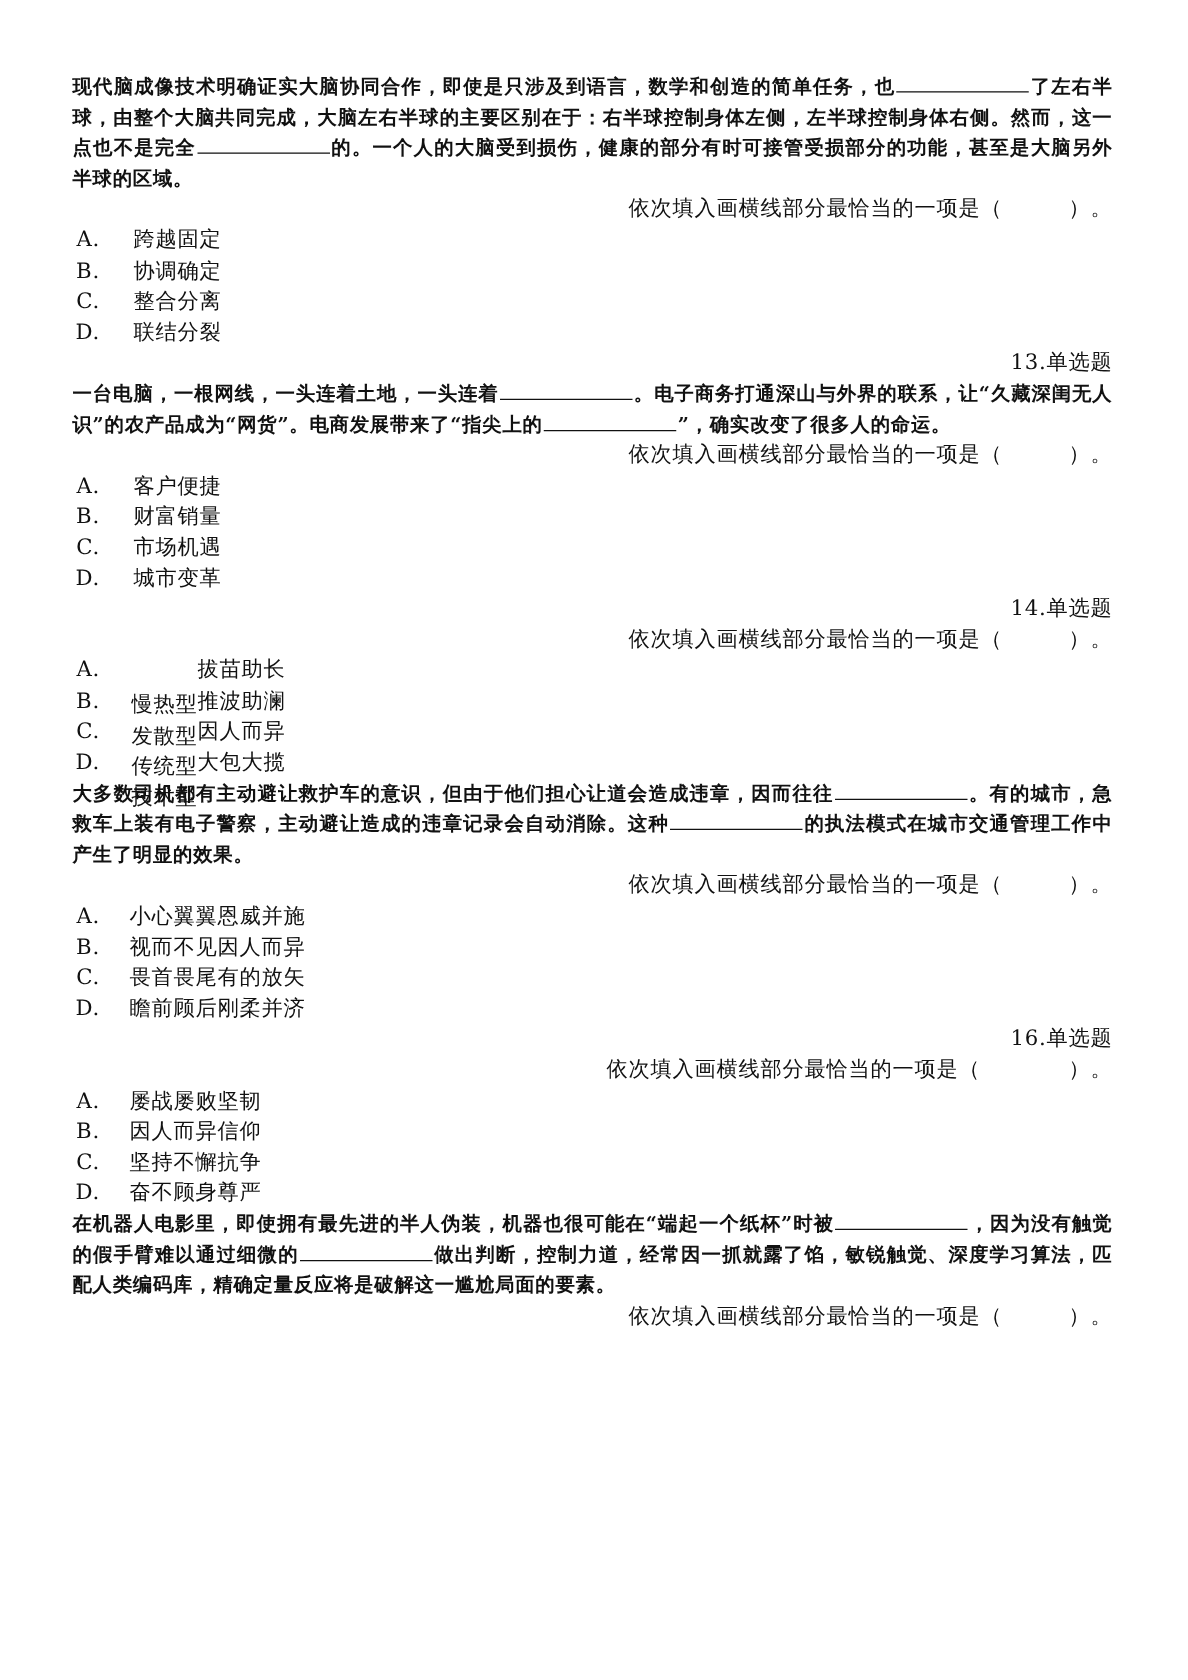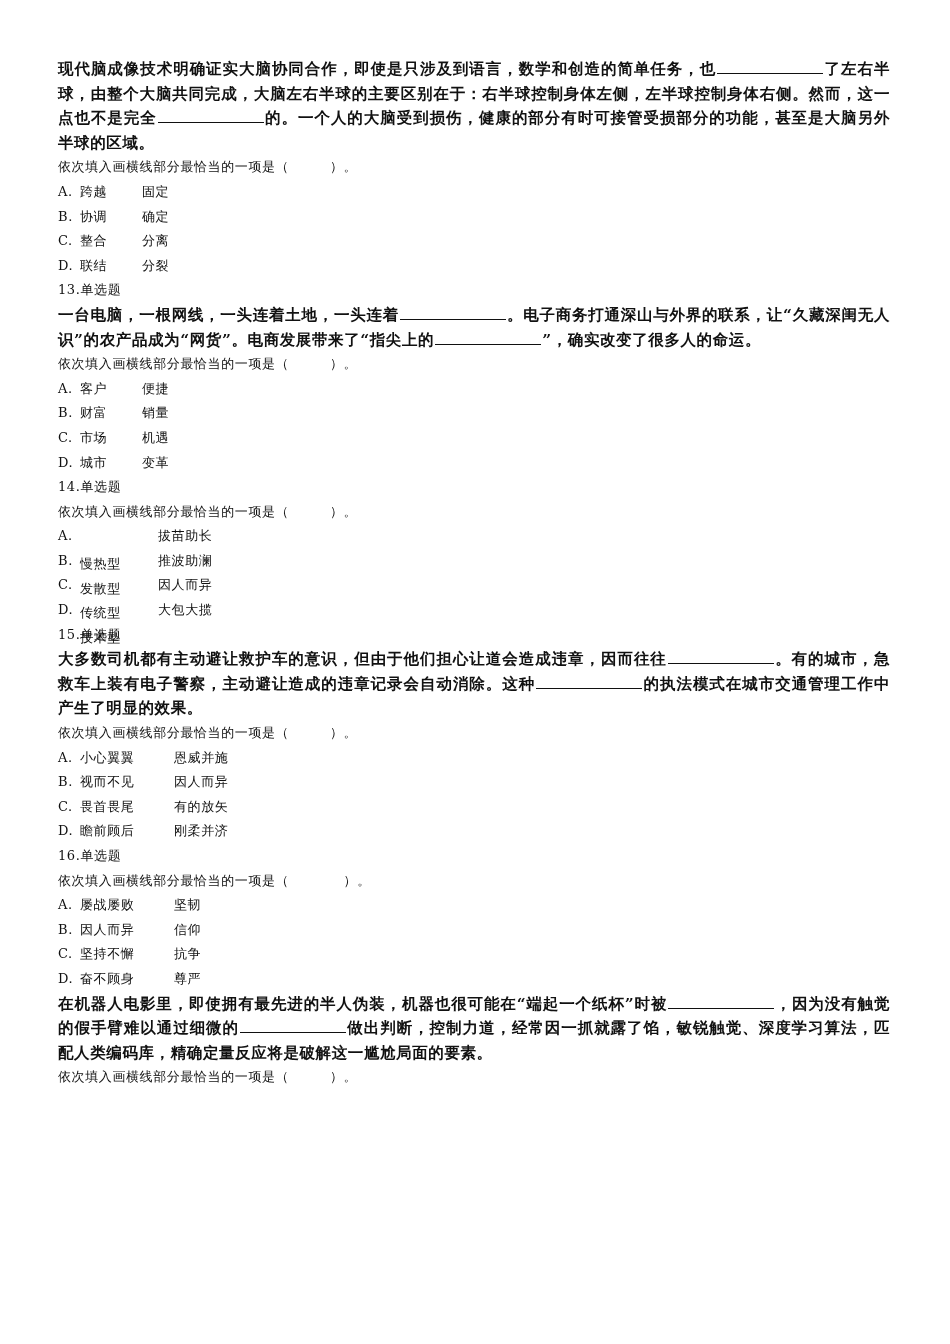--- a/index.html
+++ b/index.html
@@ -3,23 +3,24 @@
 <meta charset="utf-8">
 <style>
   html, body { margin: 0; padding: 0; background: #ffffff; }
   body {
     width: 950px; height: 1344px; overflow: hidden;
     font-family: "DejaVu Serif", "Liberation Serif", serif;
     color: #111111;
   }
   .page { position: absolute; left: 58px; top: 57px; width: 832px; }
   .line {
-    font-size: 13px; line-height: 24.6px; height: 24.6px;
+    font-size: 17px; line-height: 24.6px; height: 24.6px;
     white-space: nowrap; overflow: visible;
     letter-spacing: 0.6px;
+    text-align: right;
   }
   .para { font-size: 15.5px; line-height: 24.6px; text-align: justify; letter-spacing: 0.6px; font-weight: bold; }
   .blank {
     display: inline-block; width: 106px; height: 16px;
     border-bottom: 1px solid #111; vertical-align: baseline; margin: 0 1px;
   }
   .blank.wide { width: 126px; }
   .opt { display: flex; }
   .opt .letter { width: 22px; }
   .opt .w1 { width: 62px; }
@@ -94,21 +95,20 @@
       <span class="letter">C.</span>
       <span class="w1 m">传统型</span>
       <span>因人而异</span>
     </div>
   <div class="line opt">
       <span class="letter">D.</span>
       <span class="w1 m">技术型</span>
       <span>大包大揽</span>
     </div>
 
-  <div class="line">15.单选题</div>
   <div class="para"><span>大多数司机都有主动避让救护车的意识，但由于他们担心让道会造成违章，因而往往</span><span class="blank"></span><span>。有的城市，急救车上装有电子警察，主动避让造成的违章记录会自动消除。这种</span><span class="blank"></span><span>的执法模式在城市交通管理工作中产生了明显的效果。</span></div>
   <div class="line">依次填入画横线部分最恰当的一项是（　　　）。</div>
   <div class="line opt">
       <span class="letter">A.</span>
       <span class="w1 l">小心翼翼</span>
       <span>恩威并施</span>
     </div>
   <div class="line opt">
       <span class="letter">B.</span>
       <span class="w1 l">视而不见</span>

